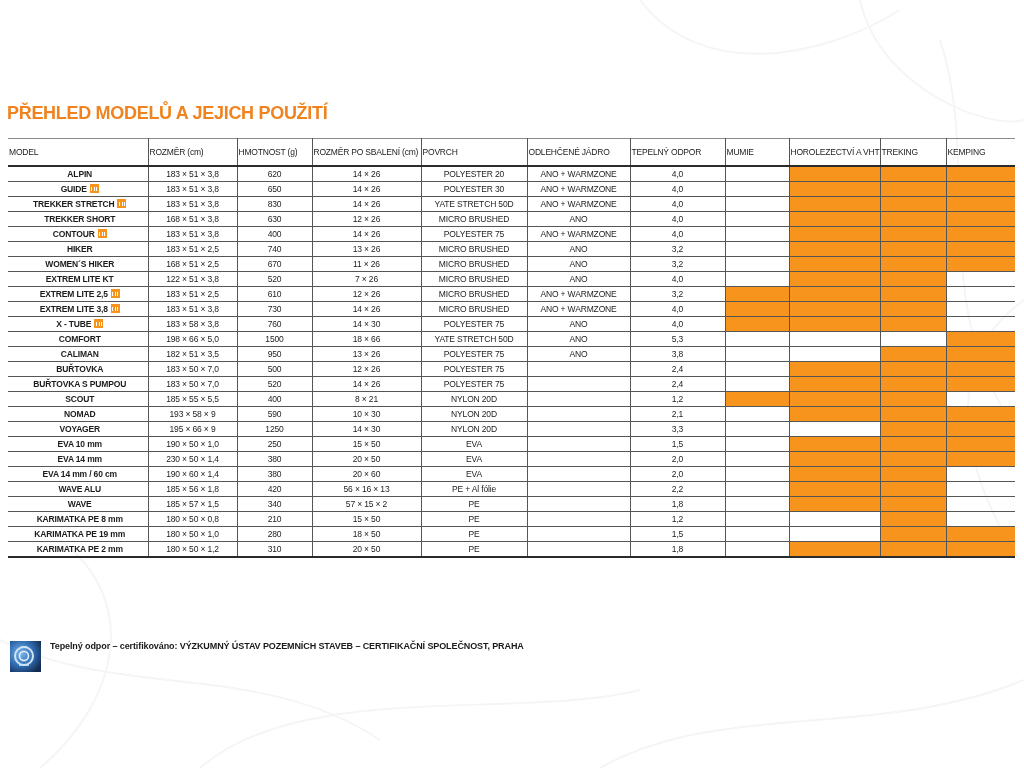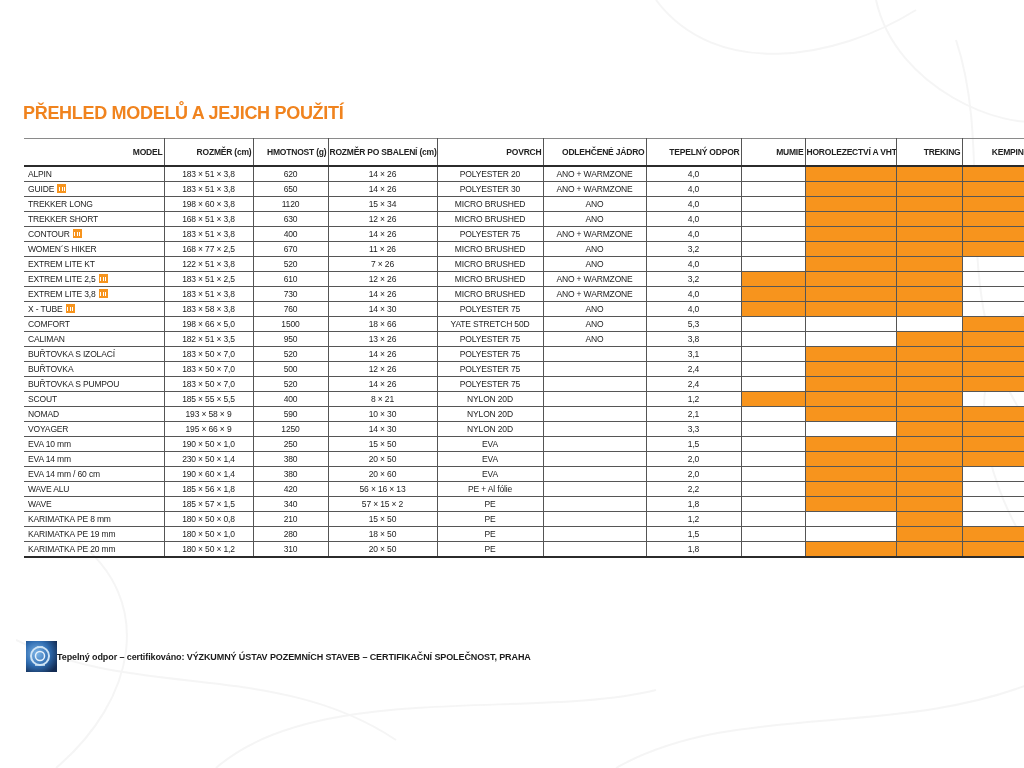--- a/index.html
+++ b/index.html
@@ -1,37 +1,37 @@
 <!DOCTYPE html>
 <html><head>
 <meta charset="utf-8">
 <style>
   html,body{margin:0;padding:0;width:1024px;height:768px;background:#ffffff;overflow:hidden;
     font-family:"Liberation Sans", sans-serif;}
-  .page{position:absolute;inset:0;width:924px;height:768px;background:#fff;margin-left:16px;}
+  .page{position:absolute;inset:0;width:924px;height:768px;background:#fff;}
   .bg-texture{position:absolute;inset:0;opacity:.55;pointer-events:none;}
   .page-title{position:absolute;left:7px;top:103px;margin:0;font-size:18px;font-weight:bold;
     color:#F0831E;letter-spacing:-0.3px;white-space:nowrap;}
   table.models{position:absolute;left:8px;top:138px;width:1007px;border-collapse:collapse;
     table-layout:fixed;font-size:8.5px;color:#1c1c1c;}
-  thead th{height:26px;padding:0 1px;font-weight:bold;font-size:8.5px;color:#222;
-    border-left:1px solid #555;text-align:right;overflow:hidden;white-space:nowrap;letter-spacing:-0.2px;}
+  thead th{height:26px;padding:0 1px;font-weight:normal;font-size:8.5px;color:#222;
+    border-left:1px solid #555;text-align:left;overflow:hidden;white-space:nowrap;letter-spacing:-0.2px;}
   thead th:first-child{border-left:none;}
   thead tr{border-top:1px solid #8a8a8a;border-bottom:2px solid #2b2b2b;}
   tbody td{height:14px;padding:0;border-left:1px solid #555;text-align:center;
     overflow:hidden;white-space:nowrap;letter-spacing:-0.15px;}
-  tbody td:first-child{border-left:none;text-align:left;padding-left:4px;font-weight:normal;}
+  tbody td:first-child{border-left:none;text-align:center;padding-left:4px;font-weight:bold;}
   tbody tr{border-bottom:1px solid #565656;}
   tbody tr:last-child{border-bottom:2px solid #2b2b2b;}
   td.on{background:#F7941D;}
   .badge{display:inline-block;width:9px;height:9px;background:#F7941D;margin-left:3px;
     vertical-align:-1px;position:relative;}
   .badge::before{content:"";position:absolute;left:1.5px;top:2.5px;width:6px;height:4px;
     background:repeating-linear-gradient(90deg,#fff 0 1px,rgba(255,255,255,0) 1px 2.6px);}
-  .footer{position:absolute;left:10px;top:641px;display:flex;align-items:center;}
+  .footer{position:absolute;left:10px;top:641px;display:flex;gap:9px;}
   .footer-text{font-size:9px;font-weight:bold;color:#1a1a1a;letter-spacing:-0.1px;white-space:nowrap;}
   .cert-logo{width:31px;height:31px;display:block;}
 </style>
 </head>
 <body>
 
 <div class="page">
 
   <svg class="bg-texture" width="1024" height="768" viewBox="0 0 1024 768" xmlns="http://www.w3.org/2000/svg">
     <g fill="none" stroke="#ededed" stroke-width="2">
@@ -98,26 +98,26 @@
           <td>14 × 26</td>
           <td>POLYESTER 30</td>
           <td>ANO + WARMZONE</td>
           <td>4,0</td>
           <td></td>
           <td class="on"></td>
           <td class="on"></td>
           <td class="on"></td>
         </tr>
         <tr>
-          <td><span>TREKKER LONG</span></td>
-          <td>198 × 60 × 3,8</td>
-          <td>1120</td>
-          <td>15 × 34</td>
-          <td>MICRO BRUSHED</td>
-          <td>ANO</td>
+          <td><span>TREKKER STRETCH</span><span class="badge"></span></td>
+          <td>183 × 51 × 3,8</td>
+          <td>830</td>
+          <td>14 × 26</td>
+          <td>YATE STRETCH 50D</td>
+          <td>ANO + WARMZONE</td>
           <td>4,0</td>
           <td></td>
           <td class="on"></td>
           <td class="on"></td>
           <td class="on"></td>
         </tr>
         <tr>
           <td><span>TREKKER SHORT</span></td>
           <td>168 × 51 × 3,8</td>
           <td>630</td>
@@ -137,22 +137,35 @@
           <td>14 × 26</td>
           <td>POLYESTER 75</td>
           <td>ANO + WARMZONE</td>
           <td>4,0</td>
           <td></td>
           <td class="on"></td>
           <td class="on"></td>
           <td class="on"></td>
         </tr>
         <tr>
+          <td><span>HIKER</span></td>
+          <td>183 × 51 × 2,5</td>
+          <td>740</td>
+          <td>13 × 26</td>
+          <td>MICRO BRUSHED</td>
+          <td>ANO</td>
+          <td>3,2</td>
+          <td></td>
+          <td class="on"></td>
+          <td class="on"></td>
+          <td class="on"></td>
+        </tr>
+        <tr>
           <td><span>WOMEN´S HIKER</span></td>
-          <td>168 × 77 × 2,5</td>
+          <td>168 × 51 × 2,5</td>
           <td>670</td>
           <td>11 × 26</td>
           <td>MICRO BRUSHED</td>
           <td>ANO</td>
           <td>3,2</td>
           <td></td>
           <td class="on"></td>
           <td class="on"></td>
           <td class="on"></td>
         </tr>
@@ -228,33 +241,20 @@
           <td>13 × 26</td>
           <td>POLYESTER 75</td>
           <td>ANO</td>
           <td>3,8</td>
           <td></td>
           <td></td>
           <td class="on"></td>
           <td class="on"></td>
         </tr>
         <tr>
-          <td><span>BUŘTOVKA S IZOLACÍ</span></td>
-          <td>183 × 50 × 7,0</td>
-          <td>520</td>
-          <td>14 × 26</td>
-          <td>POLYESTER 75</td>
-          <td></td>
-          <td>3,1</td>
-          <td></td>
-          <td class="on"></td>
-          <td class="on"></td>
-          <td class="on"></td>
-        </tr>
-        <tr>
           <td><span>BUŘTOVKA</span></td>
           <td>183 × 50 × 7,0</td>
           <td>500</td>
           <td>12 × 26</td>
           <td>POLYESTER 75</td>
           <td></td>
           <td>2,4</td>
           <td></td>
           <td class="on"></td>
           <td class="on"></td>
@@ -397,21 +397,21 @@
           <td>18 × 50</td>
           <td>PE</td>
           <td></td>
           <td>1,5</td>
           <td></td>
           <td></td>
           <td class="on"></td>
           <td class="on"></td>
         </tr>
         <tr>
-          <td><span>KARIMATKA PE 20 mm</span></td>
+          <td><span>KARIMATKA PE 2 mm</span></td>
           <td>180 × 50 × 1,2</td>
           <td>310</td>
           <td>20 × 50</td>
           <td>PE</td>
           <td></td>
           <td>1,8</td>
           <td></td>
           <td class="on"></td>
           <td class="on"></td>
           <td class="on"></td>

